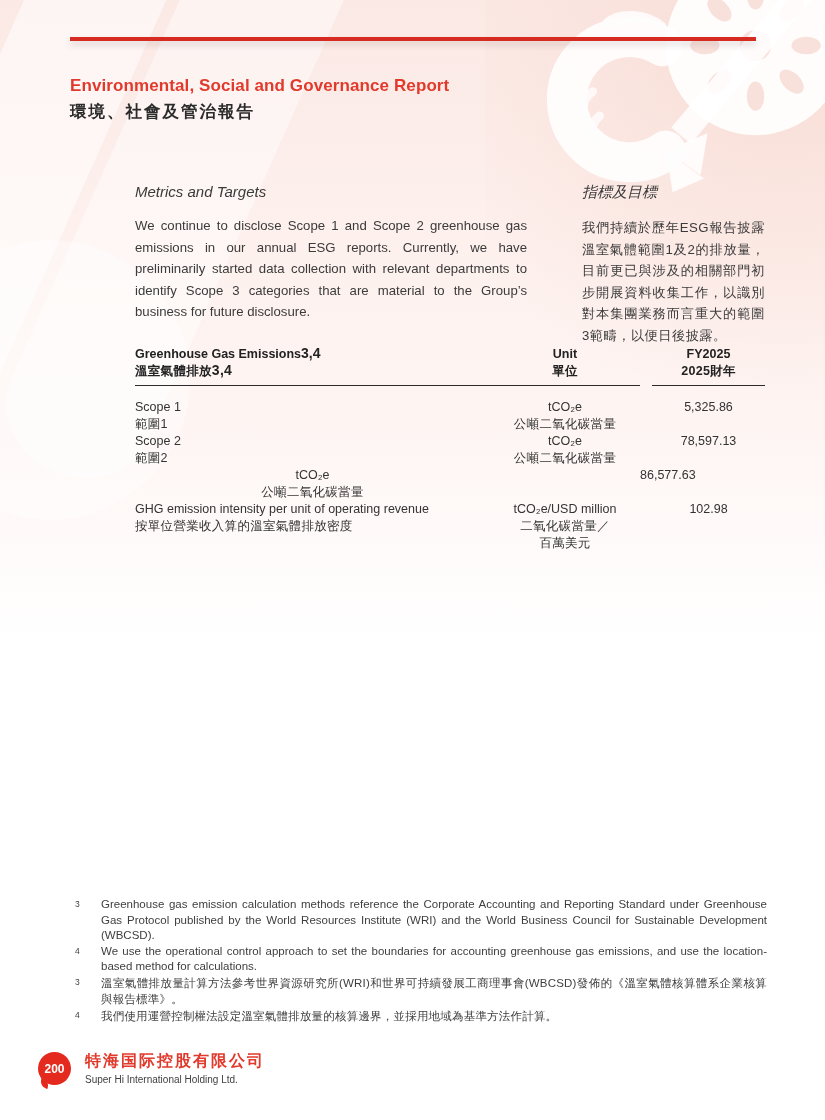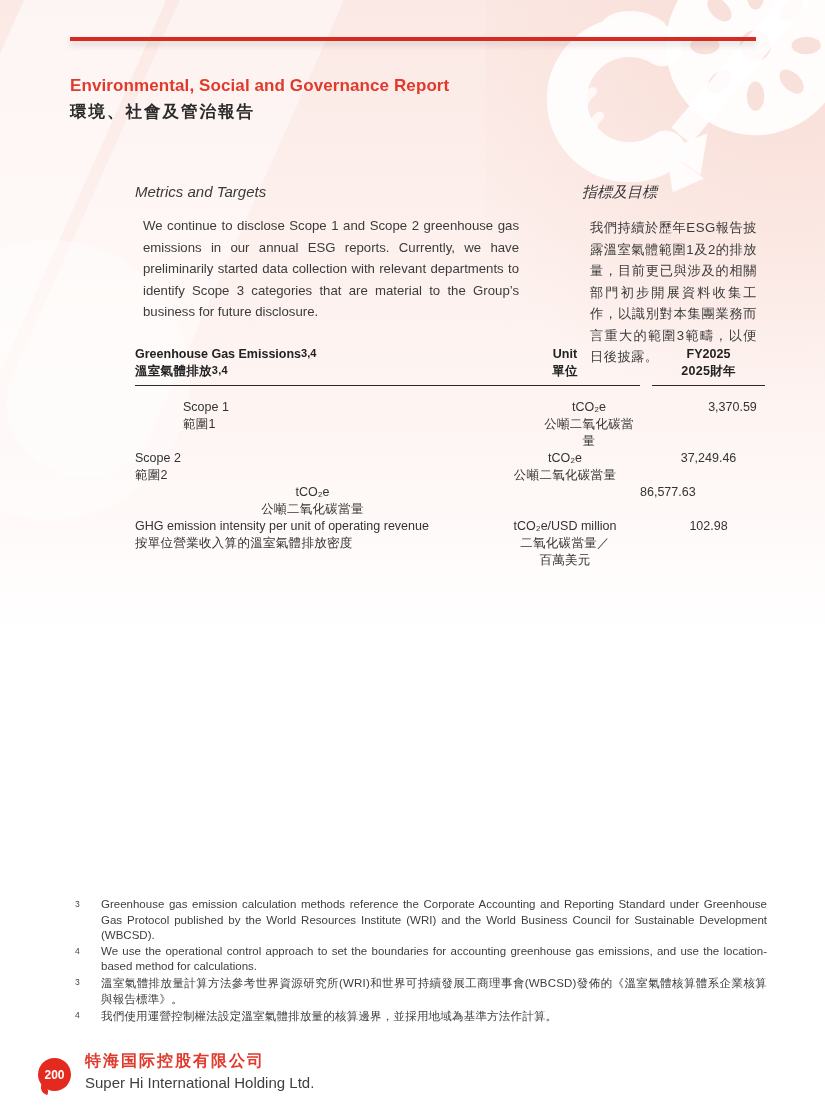--- a/index.html
+++ b/index.html
@@ -20,51 +20,51 @@
   .top-rule{position:absolute;left:70px;top:37px;width:686px;height:4px;background:#d62b20;
     box-shadow:0 4px 6px rgba(80,60,60,.18);}
   .title-en{position:absolute;left:70px;top:76px;font-size:17px;font-weight:bold;color:#e13a2c;letter-spacing:.1px;}
   .title-zh{position:absolute;left:70px;top:101px;font-size:16.5px;font-weight:bold;color:#2b2b2b;letter-spacing:2px;text-align:center;}
 
   
   .cols{position:absolute;left:135px;top:183px;width:630px;display:flex;justify-content:space-between;}
   .col-en{width:392px;}
   .col-zh{width:183px;}
   .sec-heading{font-size:15px;font-style:italic;color:#3a3a3a;margin:0 0 15px 0;}
-  .body-text{font-size:13.2px;line-height:21.5px;color:#3b3b3b;text-align:justify;margin:8px;}
+  .body-text{font-size:13.2px;line-height:21.5px;color:#3b3b3b;text-align:justify;margin:0;}
   .col-zh .body-text{text-justify:inter-character;letter-spacing:.5px;}
 
   
   .ghg-table{position:absolute;left:135px;top:346px;width:630px;font-size:12.5px;color:#333;}
   .trow{display:grid;grid-template-columns:355px 150px 12px 113px;align-items:start;}
   .thead .cell{font-weight:bold;color:#222;padding-bottom:5px;}
   .thead .c-label,.thead .c-unit{border-bottom:1.5px solid #2b2b2b;}
   .thead .c-val{border-bottom:1.5px solid #2b2b2b;}
   .c-unit,.c-val{text-align:center;}
-  .tbody .trow:first-child .cell{padding-top:13px;margin-left:48px;}
+  .tbody .trow:first-child .cell{padding-top:13px;}
   .cell div{line-height:17px;}
   .zh-line{letter-spacing:.3px;}
-  sup.note{font-size:11px;vertical-align:top;position:relative;top:-1px;}
+  sup.note{font-size:14px;vertical-align:top;position:relative;top:-1px;}
 
   
   .footnotes{position:absolute;left:75px;top:897px;width:692px;}
   .fnote{display:grid;grid-template-columns:26px 1fr;font-size:11.5px;color:#3e3e3e;}
   .fnote .fmark{font-size:8.5px;padding-top:2px;}
   .fnote .ftext{line-height:15.5px;text-align:justify;}
   .fnote.zh .ftext{line-height:16.5px;letter-spacing:.2px;}
 
   
   .footer{position:absolute;left:38px;top:1048px;display:flex;align-items:flex-end;}
   .page-badge{position:relative;width:33px;height:33px;background:#e42a1e;border-radius:50%;
     display:flex;align-items:center;justify-content:center;color:#fff;font-weight:bold;font-size:12px;}
   .page-badge::after{content:"";position:absolute;left:2px;bottom:-3px;width:9px;height:9px;
     background:#e42a1e;border-radius:0 8px 1px 8px;transform:rotate(18deg);}
   .company{margin-left:14px;padding-top:3px;}
   .company-zh{font-size:16px;font-weight:bold;color:#e13a2c;letter-spacing:2px;}
-  .company-en{font-size:15px;color:#3f3f3f;margin-top:2px;}
+  .company-en{font-size:10px;color:#3f3f3f;margin-top:2px;}
 </style>
 </head>
 <body>
 
 <div class="page">
 
   <div class="bg-wash"></div>
   <div class="bg-corner"></div>
   <div class="stripe s1"></div>
   <div class="stripe s2"></div>
@@ -134,35 +134,35 @@
         <div class="cell c-label">
             <div>Scope 1</div>
             <div class="zh-line">範圍1</div>
           </div>
         <div class="cell c-unit">
             <div>tCO₂e</div>
             <div class="zh-line">公噸二氧化碳當量</div>
           </div>
         <div class="cell"></div>
         <div class="cell c-val">
-            <div>3,370.59</div>
+            <div>5,325.86</div>
           </div>
       </div>
       <div class="trow">
         <div class="cell c-label">
             <div>Scope 2</div>
             <div class="zh-line">範圍2</div>
           </div>
         <div class="cell c-unit">
             <div>tCO₂e</div>
             <div class="zh-line">公噸二氧化碳當量</div>
           </div>
         <div class="cell"></div>
         <div class="cell c-val">
-            <div>37,249.46</div>
+            <div>78,597.13</div>
           </div>
       </div>
       <div class="trow">
         <div class="cell c-unit">
             <div>tCO₂e</div>
             <div class="zh-line">公噸二氧化碳當量</div>
           </div>
         <div class="cell"></div>
         <div class="cell c-val">
             <div>86,577.63</div>

